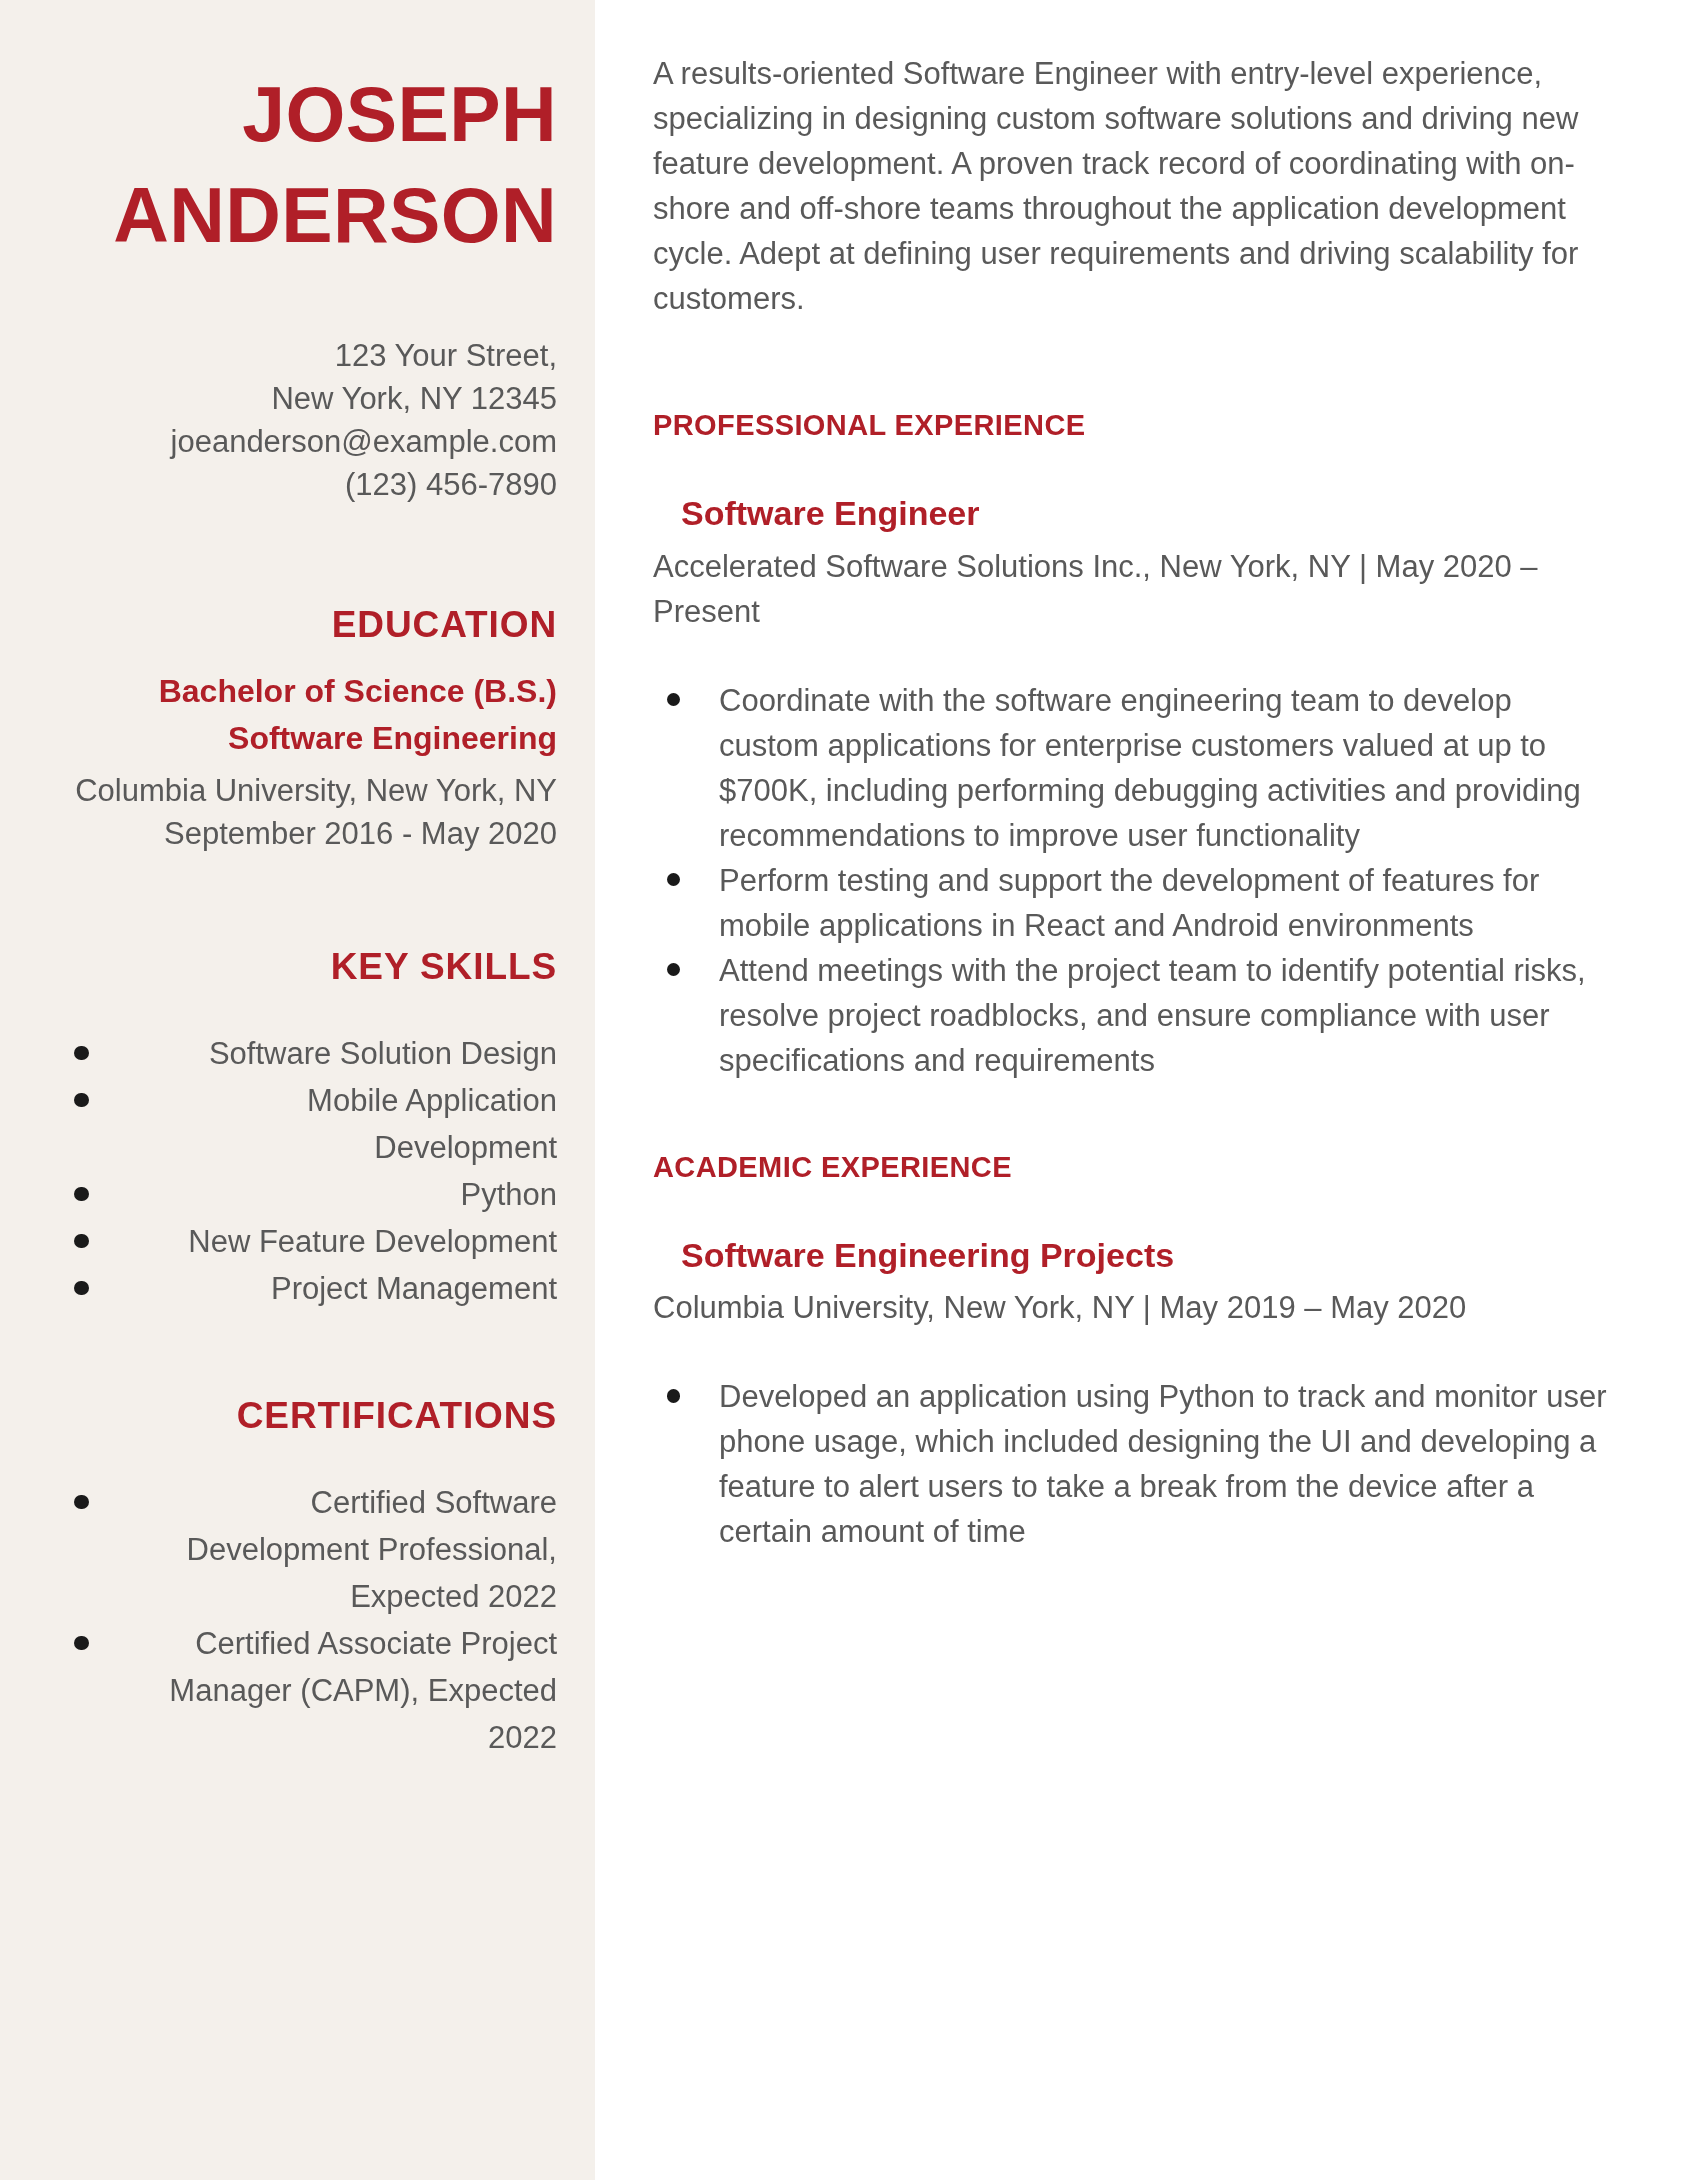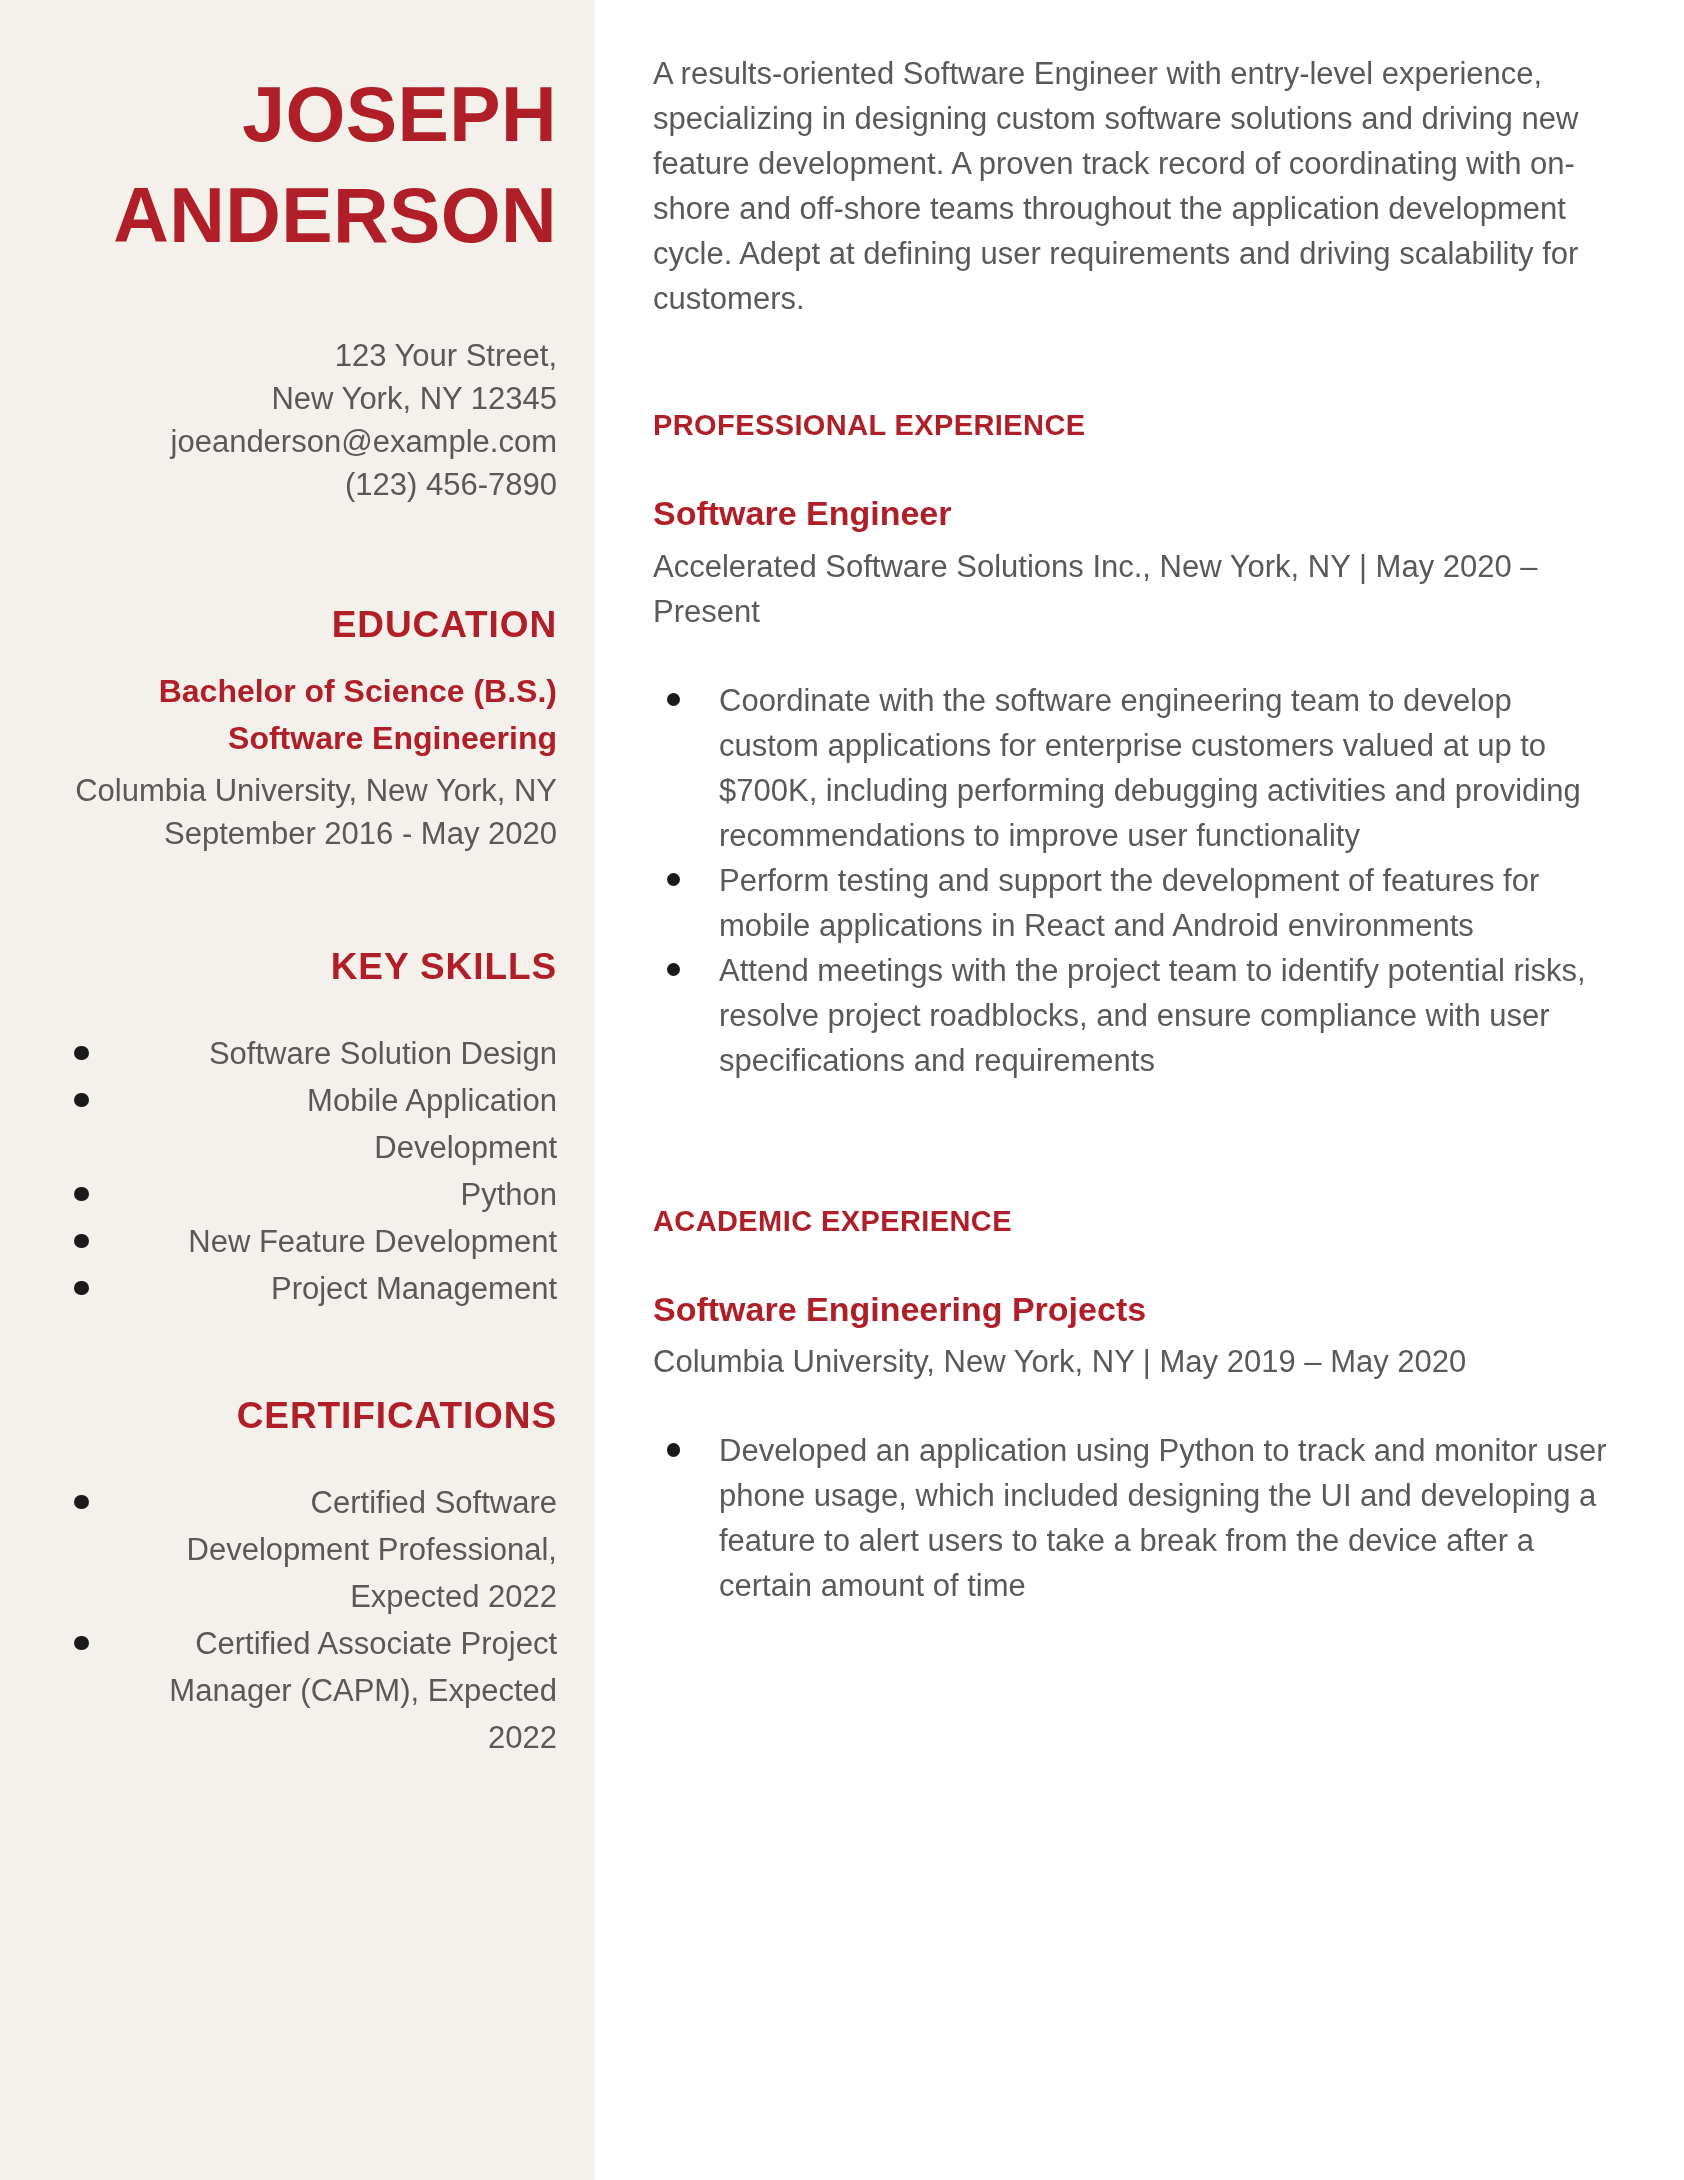--- a/index.html
+++ b/index.html
@@ -91,20 +91,21 @@
     font-size: 29px;
     line-height: 47px;
     letter-spacing: 0.4px;
   }
   .job-title {
     margin-top: 43px;
     color: #B01F28;
     font-weight: bold;
     font-size: 34px;
     line-height: 43px;
+    margin-left: 28px;
   }
   .job-meta {
     margin-top: 8.5px;
     color: #595959;
     font-size: 31px;
     line-height: 45px;
   }
   ul.main-list {
     list-style: none;
     margin: 44px 0 0 0;
@@ -115,21 +116,21 @@
   }
   ul.main-list li { position: relative; padding-left: 66px; }
   ul.main-list li::before {
     content: "";
     position: absolute;
     left: 13.6px; top: 15.3px;
     width: 13.6px; height: 13.6px;
     border-radius: 50%;
     background: #1A1A1A;
   }
-  .main-heading.academic { margin-top: 115px; }
+  .main-heading.academic { margin-top: 61px; }
 </style>
 </head>
 <body>
 
 <div class="page">
 
   <div class="sidebar">
 
     <div class="name">
       <div>JOSEPH</div>

